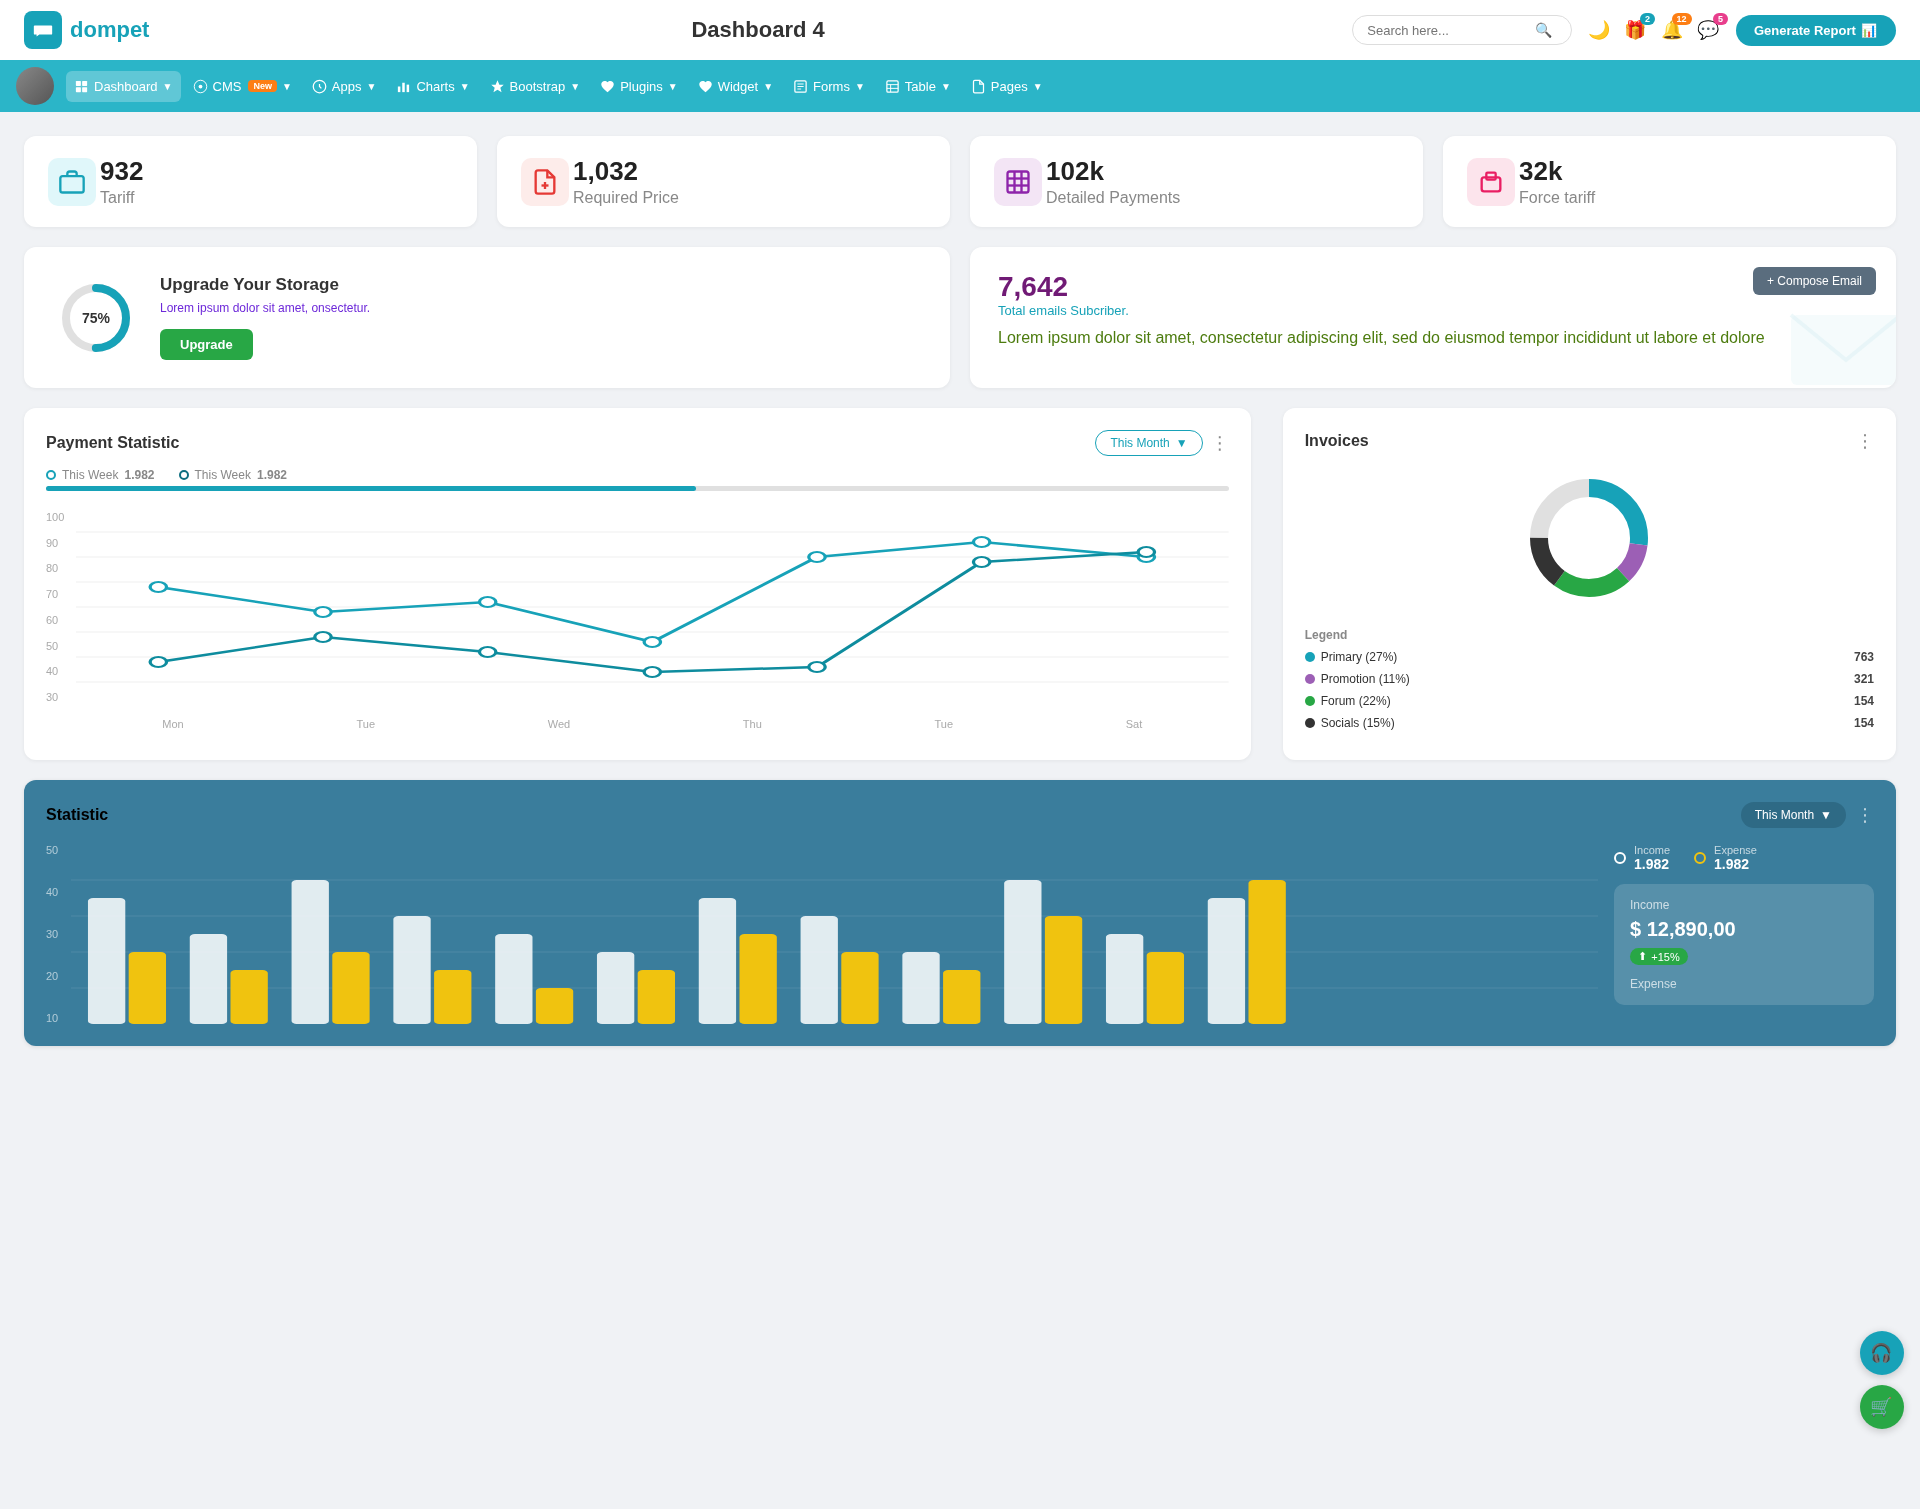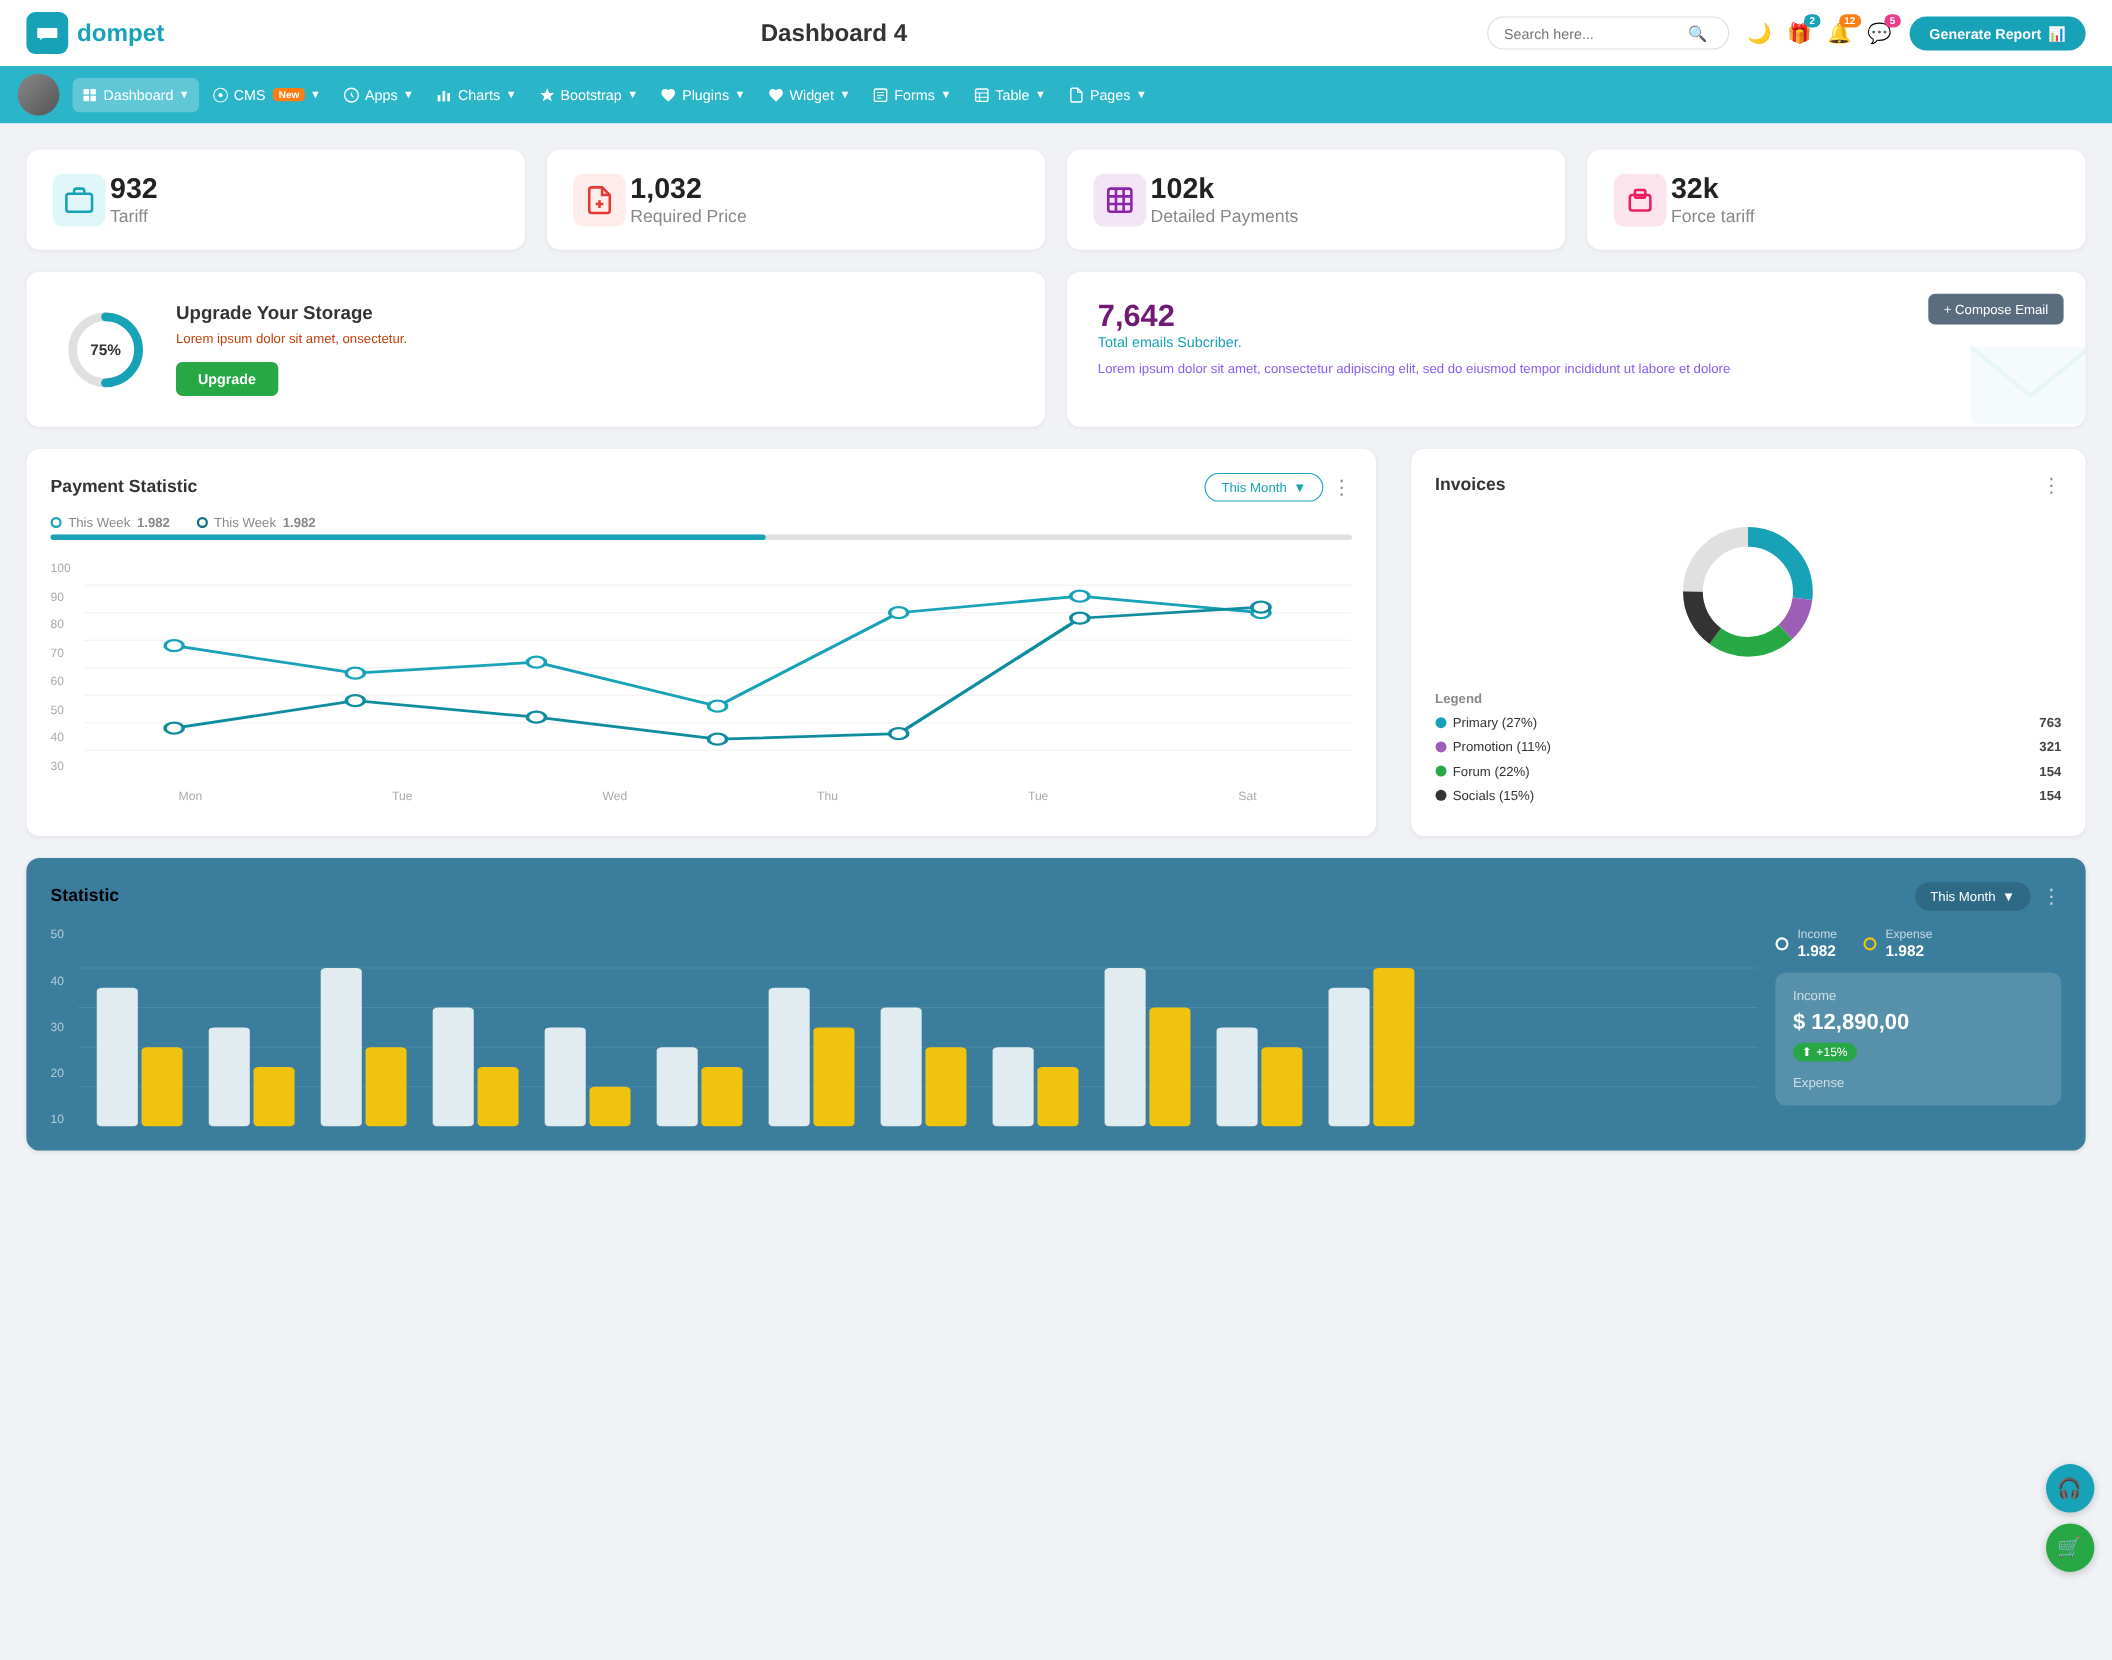--- a/index.html
+++ b/index.html
@@ -43,27 +43,27 @@
     .stat-card-icon.pink { background: #fce4ec; }
     .stat-card-info .value { font-size: 26px; font-weight: 700; color: #222; }
     .stat-card-info .label { font-size: 16px; color: #888; margin-top: 2px; }
 
     
     .middle-row { display: grid; grid-template-columns: 1fr 1fr; gap: 20px; margin-bottom: 20px; }
     .storage-card { background: white; border-radius: 12px; padding: 28px 32px; display: flex; align-items: center; gap: 24px; box-shadow: 0 1px 4px rgba(0,0,0,0.06); }
     .donut-container { position: relative; width: 80px; height: 80px; flex-shrink: 0; }
     .donut-label { position: absolute; top: 50%; left: 50%; transform: translate(-50%, -50%); font-size: 14px; font-weight: 700; color: #333; }
     .storage-info h3 { font-size: 17px; font-weight: 700; margin-bottom: 6px; }
-    .storage-info p { font-size: 12px; color: #c2410c; margin-bottom: 14px; }
+    .storage-info p { font-size: 12px; color: #6d28d9; margin-bottom: 14px; }
     .upgrade-btn { background: #28a745; color: white; border: none; border-radius: 6px; padding: 8px 20px; font-size: 13px; font-weight: 600; cursor: pointer; }
 
     .email-card { background: white; border-radius: 12px; padding: 24px 28px; position: relative; box-shadow: 0 1px 4px rgba(0,0,0,0.06); overflow: hidden; }
     .email-card .count { font-size: 28px; font-weight: 700; color: #701a75; }
     .email-card .sub-label { font-size: 13px; color: #17a2b8; margin-bottom: 8px; }
-    .email-card .desc { font-size: 12px; color: #8b5cf6; line-height: 1.5; }
+    .email-card .desc { font-size: 16px; color: #4d7c0f; line-height: 1.5; }
     .compose-btn { position: absolute; top: 20px; right: 20px; background: #5a6d7e; color: white; border: none; border-radius: 6px; padding: 7px 14px; font-size: 12px; cursor: pointer; }
     .email-icon { position: absolute; bottom: -10px; right: -10px; opacity: 0.15; }
     .email-icon svg { width: 120px; height: 90px; }
 
     
     .charts-row { display: grid; grid-template-columns: 2fr 1fr; gap: 32px; margin-bottom: 20px; }
     .payment-card { background: white; border-radius: 12px; padding: 22px; box-shadow: 0 1px 4px rgba(0,0,0,0.06); }
     .payment-header { display: flex; align-items: center; justify-content: space-between; margin-bottom: 12px; }
     .payment-header h3 { font-size: 16px; font-weight: 700; }
     .this-month-btn { background: white; border: 1px solid #17a2b8; border-radius: 20px; padding: 5px 14px; font-size: 12px; color: #17a2b8; cursor: pointer; display: flex; align-items: center; gap: 6px; }

